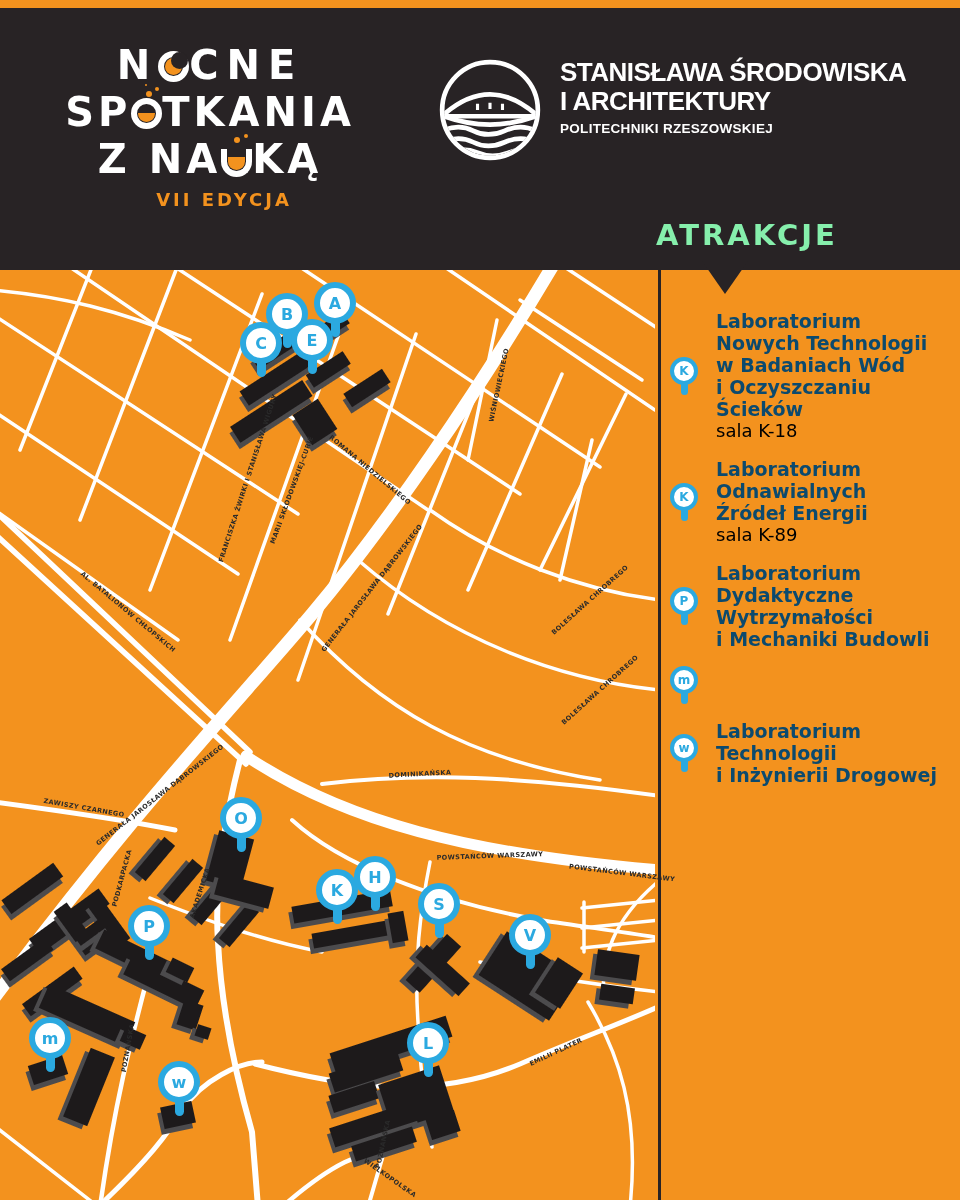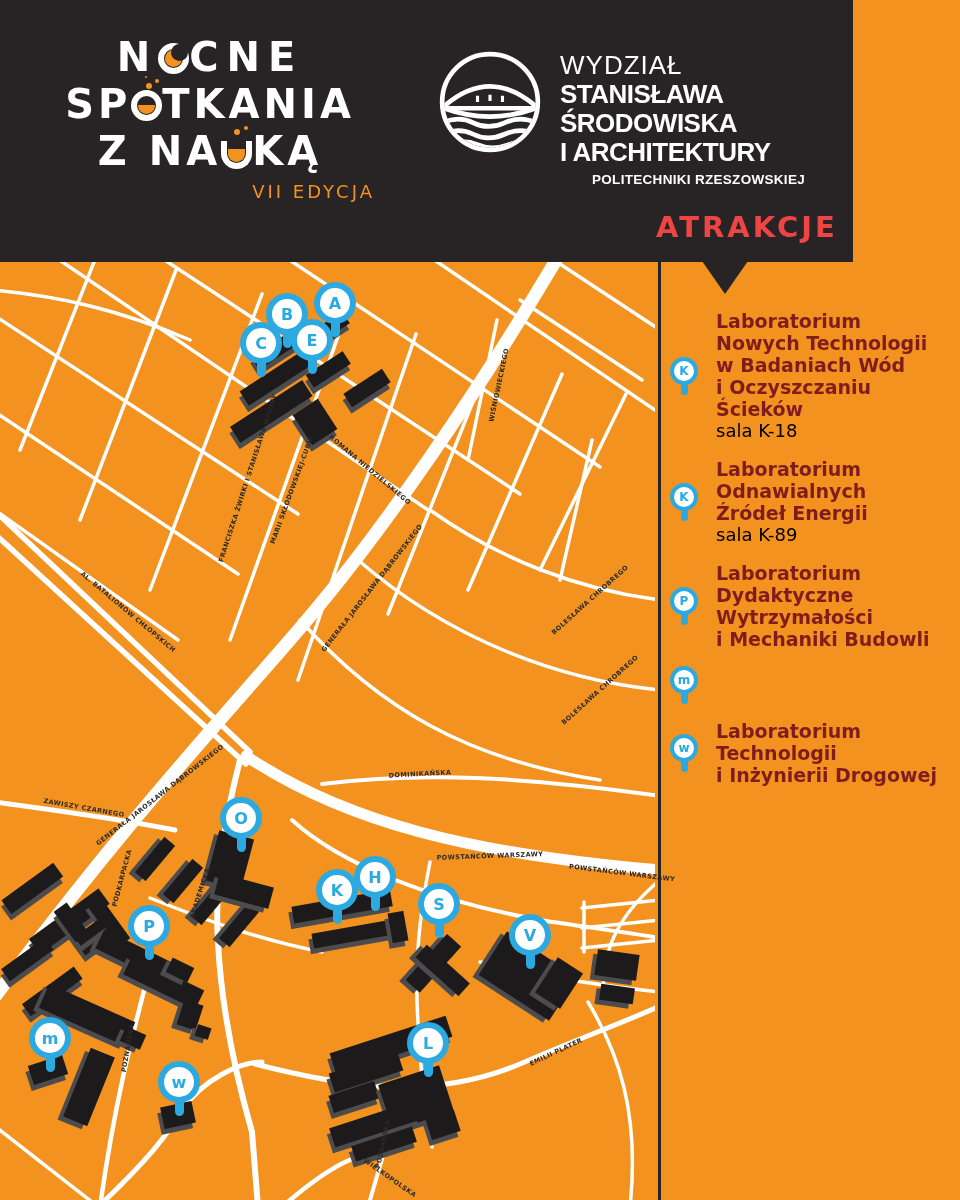--- a/index.html
+++ b/index.html
@@ -1,39 +1,39 @@
 <!DOCTYPE html>
 <html><head>
 <meta charset="utf-8">
 <style>
   html,body{margin:0;padding:0;}
   body{font-family:"DejaVu Sans",sans-serif;}
   .poster{position:relative;width:960px;height:1200px;background:#F3921E;overflow:hidden;}
 
   
-  .header{position:absolute;left:0;top:0;width:853px;height:262px;background:#282325;z-index:10;}
+  .header{position:absolute;left:0;top:8px;width:960px;height:262px;background:#282325;z-index:10;}
   .event-logo{position:absolute;left:45px;top:34px;width:330px;text-align:center;color:#fff;}
   .logo-line{font-weight:bold;font-size:40px;line-height:47px;letter-spacing:4px;white-space:nowrap;}
   .logo-line.l1{letter-spacing:8px;}
   .glyph-o{display:inline-block;box-sizing:border-box;width:31px;height:31px;border:6px solid #fff;border-radius:50%;position:relative;vertical-align:-3px;}
   .glyph-o.moon::before{content:"";position:absolute;inset:1px;background:#F3921E;border-radius:50%;}
   .glyph-o.moon::after{content:"";position:absolute;inset:1px;background:#282325;border-radius:50%;transform:translate(6px,-6px);}
   .glyph-o.flask::before{content:"";position:absolute;inset:1px;border-radius:50%;background:linear-gradient(#282325 48%,#F3921E 48%);}
   .glyph-o.flask::after{content:"";position:absolute;width:6px;height:6px;border-radius:50%;background:#F3921E;top:-13px;left:9px;box-shadow:8px -5px 0 -1px #F3921E,-3px -9px 0 -2px #F3921E;}
   .glyph-u{display:inline-block;box-sizing:border-box;width:31px;height:28px;border:6px solid #fff;border-top:none;border-radius:0 0 16px 16px;position:relative;vertical-align:-4px;}
   .glyph-u::before{content:"";position:absolute;left:1px;right:1px;bottom:1px;height:13px;background:#F3921E;border-radius:0 0 10px 10px;}
   .glyph-u::after{content:"";position:absolute;width:6px;height:6px;border-radius:50%;background:#F3921E;top:-12px;left:7px;box-shadow:9px -4px 0 -1px #F3921E;}
-  .edition{margin-top:6px;text-align:right;padding-left:28px;color:#F3921E;font-weight:normal;font-size:18px;letter-spacing:3px;}
+  .edition{margin-top:6px;text-align:center;padding-left:28px;color:#F3921E;font-weight:bold;font-size:18px;letter-spacing:3px;}
 
   .faculty-logo{position:absolute;left:438px;top:50px;}
   .faculty{position:absolute;left:560px;top:50px;color:#fff;font-family:"Liberation Sans",sans-serif;}
   .f1{font-size:26px;font-weight:normal;letter-spacing:1px;line-height:30px;}
   .f-bold{font-size:26px;font-weight:bold;letter-spacing:-0.5px;line-height:29px;}
-  .f5{font-size:13.5px;font-weight:bold;letter-spacing:0.3px;margin-top:5px;margin-left:32px;}
-  .atrakcje{position:absolute;left:656px;top:210px;font-size:29px;font-weight:bold;letter-spacing:3px;color:#ef4444;}
+  .f5{font-size:13.5px;font-weight:bold;letter-spacing:0.3px;margin-top:5px;}
+  .atrakcje{position:absolute;left:656px;top:210px;font-size:29px;font-weight:bold;letter-spacing:3px;color:#86efac;}
 
   .pointer{position:absolute;left:702px;top:261px;width:0;height:0;z-index:11;
            border-left:23px solid transparent;border-right:23px solid transparent;border-top:33px solid #282325;}
   .divider{position:absolute;left:658px;top:262px;width:3px;height:938px;background:#282325;z-index:4;}
 
   
   .map-area{position:absolute;inset:0;}
   .map-svg{position:absolute;left:0;top:262px;}
   .road{stroke:#fff;fill:none;stroke-linecap:round;stroke-linejoin:round;}
   .bld{fill:#1d1a1b;filter:drop-shadow(-4px 5px 0 #4c4b4d);}
@@ -45,21 +45,21 @@
   .pin-tail{width:9px;height:14px;background:#2BA9E0;border-radius:0 0 6px 6px;margin:-1px auto 0;}
   .map-pin{position:absolute;width:42px;text-align:center;z-index:6;}
   .pin--sm .pin-head{width:28px;height:28px;border-width:4px;font-size:12px;}
   .pin--sm .pin-tail{width:7px;height:11px;}
 
   
   .attractions{position:absolute;left:664px;top:262px;width:292px;padding-top:48px;z-index:5;}
   .attr-item{display:flex;margin-bottom:16px;}
   .attr-icon-col{width:46px;flex:none;display:flex;align-items:center;justify-content:flex-start;padding-left:6px;}
   .attr-text{flex:1;}
-  .attr-title{font-weight:bold;font-size:19px;line-height:22px;color:#7f1d1d;white-space:pre-line;}
+  .attr-title{font-weight:bold;font-size:19px;line-height:22px;color:#0c4a6e;white-space:pre-line;}
   .attr-room{font-size:18px;line-height:22px;color:#000000;}
 </style>
 </head>
 <body>
 
 <div class="poster">
 
   <div class="map-area">
     <svg class="map-svg" width="655" height="940" viewBox="0 0 655 940">
 
@@ -284,21 +284,20 @@
         <path d="M6,54 Q50,16 94,54"></path>
         <path d="M6,56 Q50,72 94,56"></path>
         <path d="M38,50 L38,44 M50,49 L50,43 M62,50 L62,44" stroke-width="3"></path>
         <path d="M4,70 Q20,63 34,70 T64,70 T94,70"></path>
         <path d="M4,81 Q20,74 34,81 T64,81 T94,81"></path>
         <path d="M8,91 Q24,85 38,91 T68,91 T96,91"></path>
       </g>
     </svg>
 
     <div class="faculty">
-      <div class="f1">WYDZIAŁ</div>
       <div class="f-bold">STANISŁAWA ŚRODOWISKA</div>
       <div class="f-bold">I ARCHITEKTURY</div>
       <div class="f5">POLITECHNIKI RZESZOWSKIEJ</div>
     </div>
 
     <div class="atrakcje">ATRAKCJE</div>
   </div>
 
   <div class="pointer"></div>
   <div class="divider"></div>

